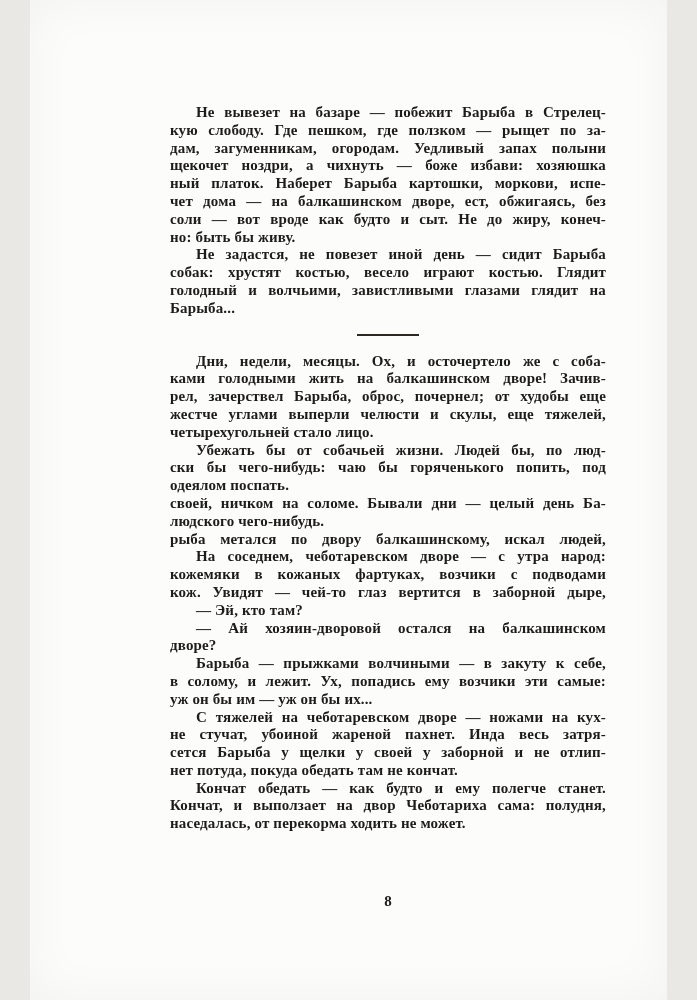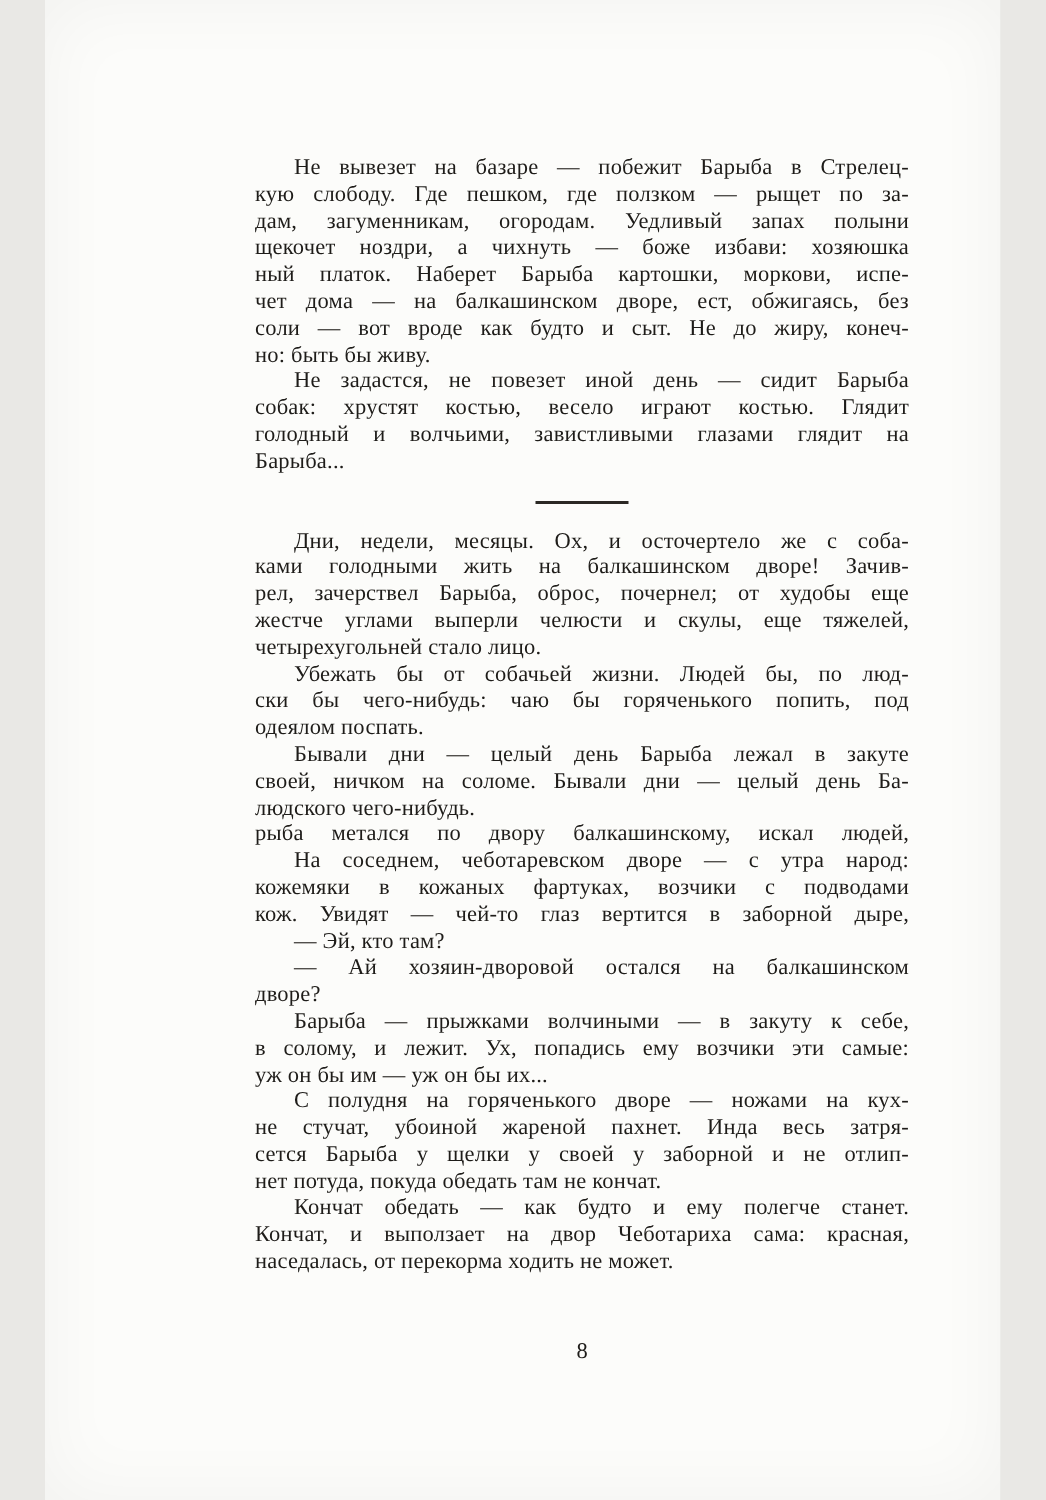--- a/index.html
+++ b/index.html
@@ -14,20 +14,21 @@
     }
     .page {
       position: relative;
       width: 637px;
       height: 1000px;
       background: #fcfcfa;
       box-shadow: inset 0 0 50px rgba(0,0,0,0.045);
       font-family: "Liberation Serif", "DejaVu Serif", serif;
       color: #1e1c19;
       overflow: hidden;
+      font-weight: bold;
     }
     .text-block {
       position: absolute;
       left: 140px;
       top: 104px;
       width: 436px;
       font-size: 15px;
       line-height: 17.8px;
     }
     .paragraph { margin: 0; }
@@ -87,21 +88,20 @@
         <div class="line">рел, зачерствел Барыба, оброс, почернел; от худобы еще</div>
         <div class="line">жестче углами выперли челюсти и скулы, еще тяжелей,</div>
         <div class="line last">четырехугольней стало лицо.</div>
       </div>
       <div class="paragraph">
         <div class="line first">Убежать бы от собачьей жизни. Людей бы, по люд-</div>
         <div class="line">ски бы чего-нибудь: чаю бы горяченького попить, под</div>
         <div class="line last">одеялом поспать.</div>
       </div>
       <div class="paragraph">
-        <div class="line first">Бывали дни — целый день Барыба лежал в закуте</div>
         <div class="line">своей, ничком на соломе. Бывали дни — целый день Ба-</div>
         <div class="line last">людского чего-нибудь.</div>
         <div class="line">рыба метался по двору балкашинскому, искал людей,</div>
       </div>
       <div class="paragraph">
         <div class="line first">На соседнем, чеботаревском дворе — с утра народ:</div>
         <div class="line">кожемяки в кожаных фартуках, возчики с подводами</div>
         <div class="line">кож. Увидят — чей-то глаз вертится в заборной дыре,</div>
       </div>
       <div class="paragraph">
@@ -110,25 +110,25 @@
       <div class="paragraph">
         <div class="line first">— Ай хозяин-дворовой остался на балкашинском</div>
         <div class="line last">дворе?</div>
       </div>
       <div class="paragraph">
         <div class="line first">Барыба — прыжками волчиными — в закуту к себе,</div>
         <div class="line">в солому, и лежит. Ух, попадись ему возчики эти самые:</div>
         <div class="line last">уж он бы им — уж он бы их...</div>
       </div>
       <div class="paragraph">
-        <div class="line first">С полудня на горяченького дворе — ножами на кух-</div>
+        <div class="line first">С тяжелей на чеботаревском дворе — ножами на кух-</div>
         <div class="line">не стучат, убоиной жареной пахнет. Инда весь затря-</div>
         <div class="line">сется Барыба у щелки у своей у заборной и не отлип-</div>
         <div class="line last">нет потуда, покуда обедать там не кончат.</div>
       </div>
       <div class="paragraph">
         <div class="line first">Кончат обедать — как будто и ему полегче станет.</div>
-        <div class="line">Кончат, и выползает на двор Чеботариха сама: красная,</div>
+        <div class="line">Кончат, и выползает на двор Чеботариха сама: полудня,</div>
         <div class="line last">наседалась, от перекорма ходить не может.</div>
       </div>
     </div>
   <div class="page-number">8</div>
 </div>
 
 </body></html>

